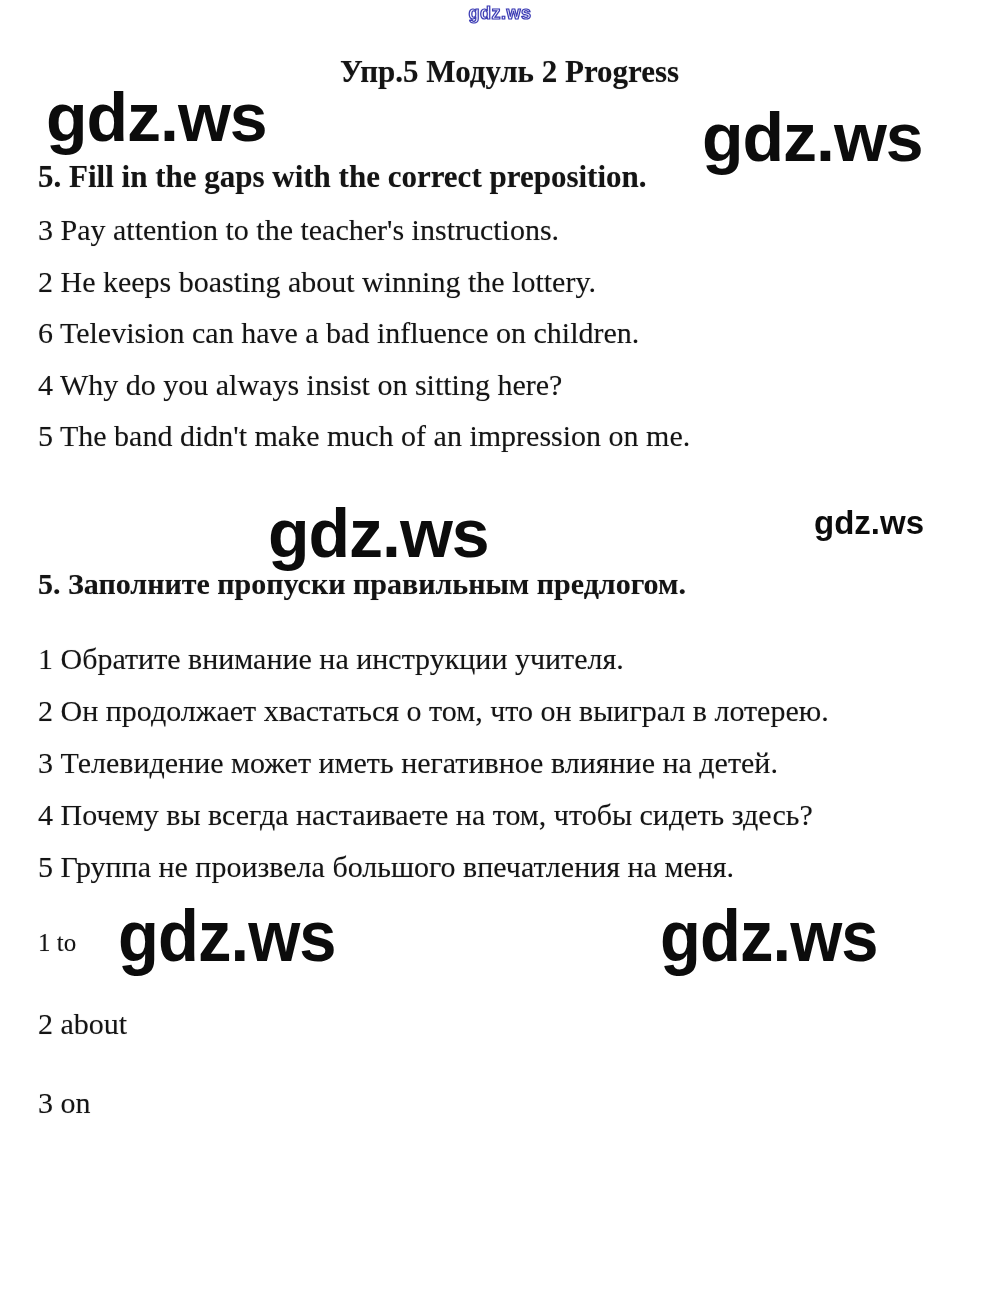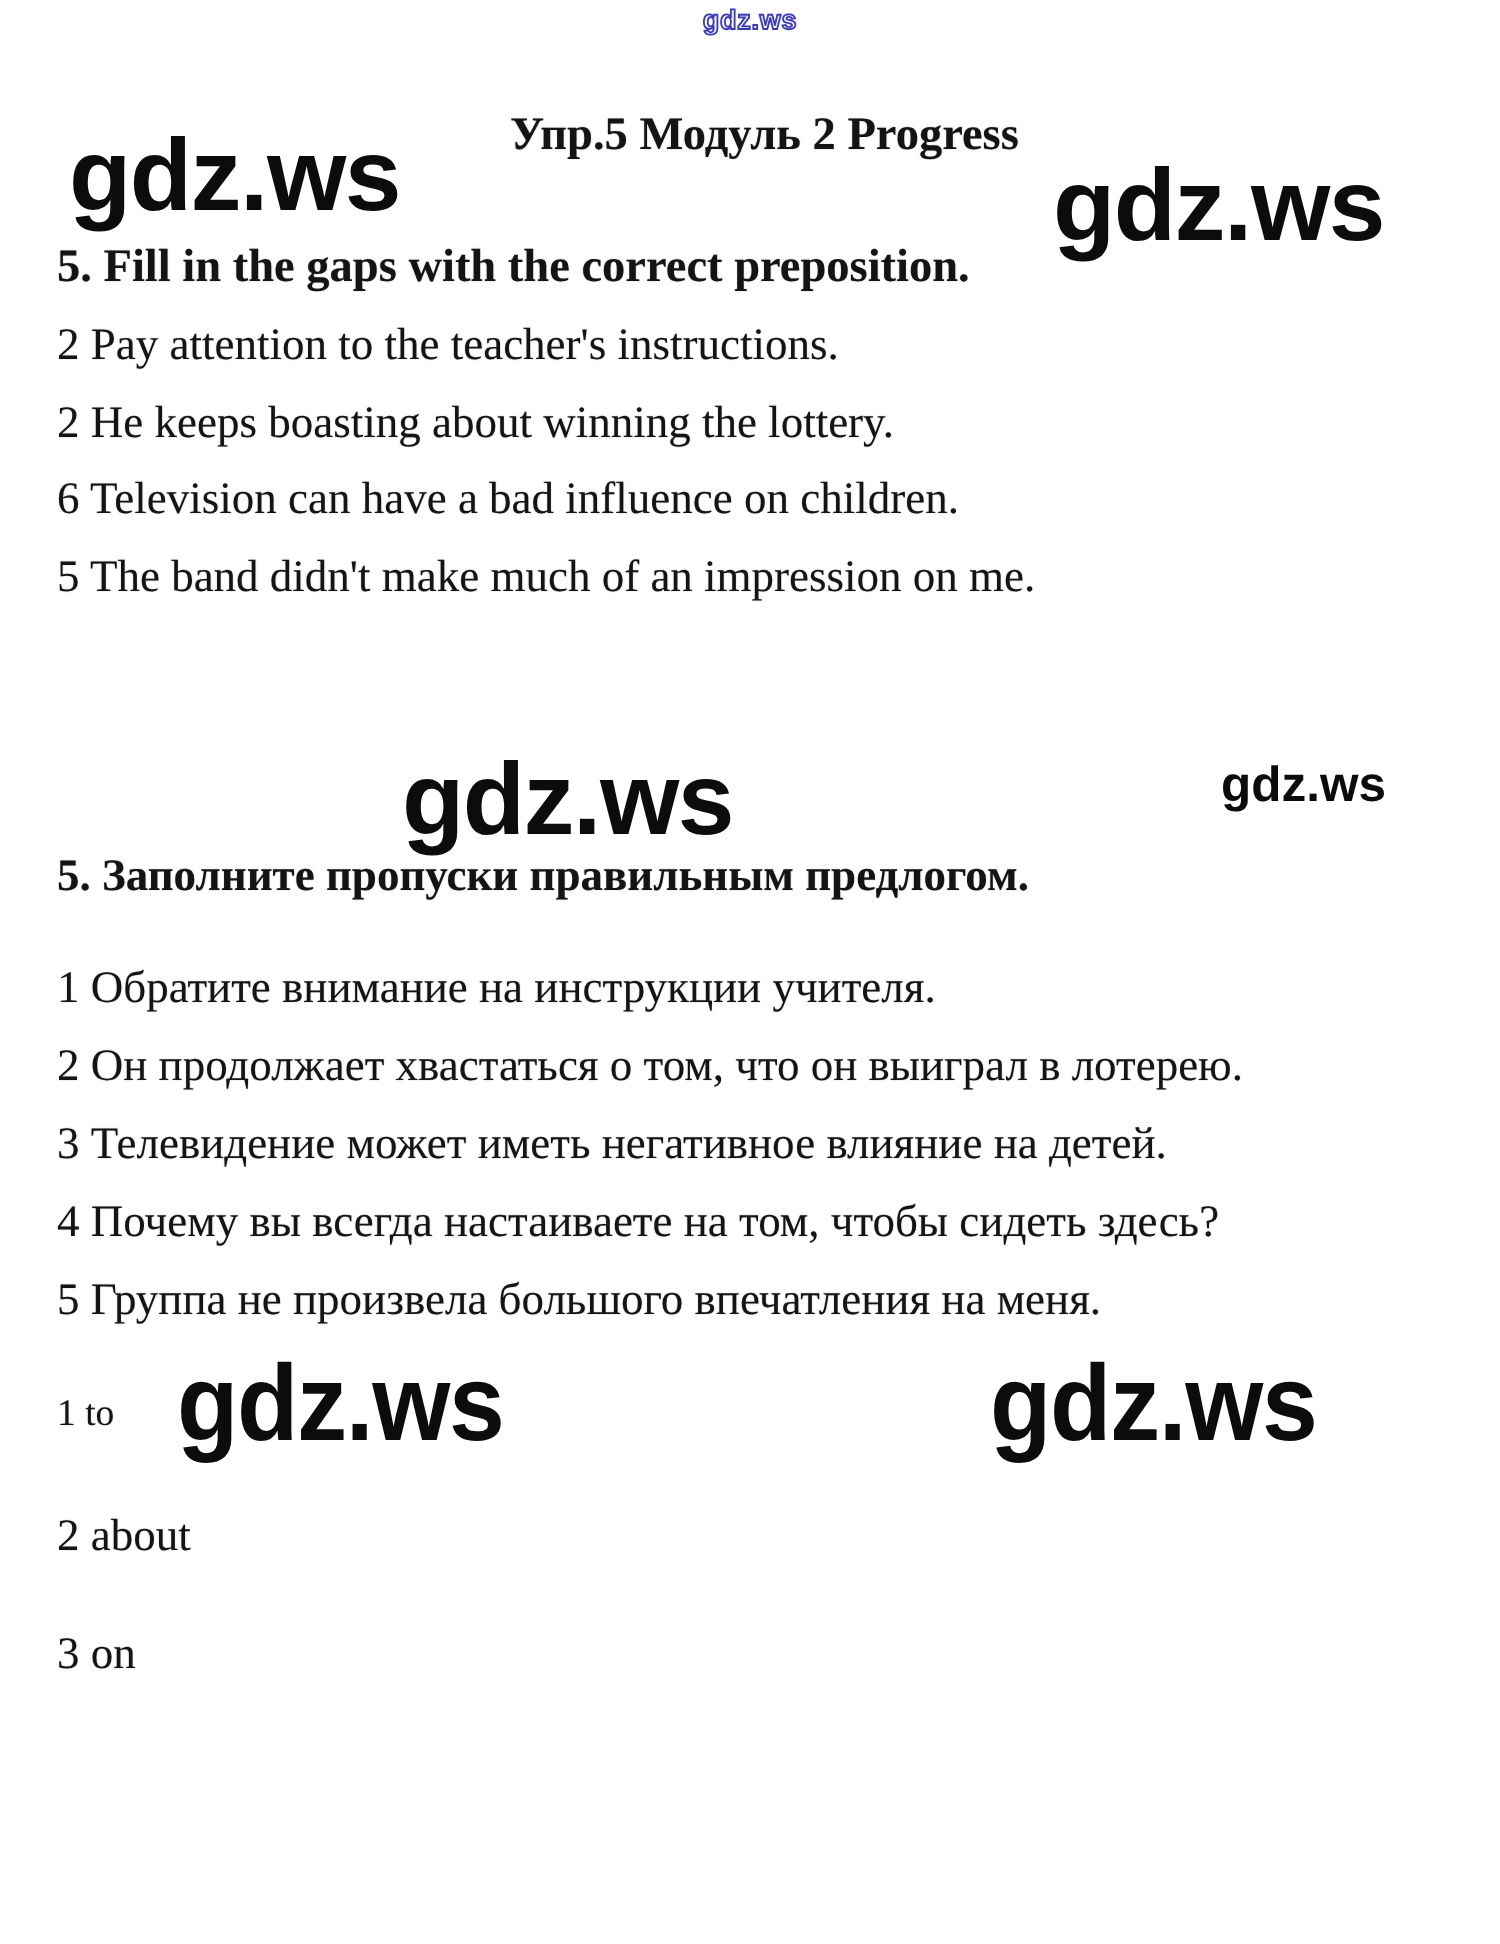--- a/index.html
+++ b/index.html
@@ -21,21 +21,21 @@
     font-family: "Liberation Sans", "DejaVu Sans", sans-serif;
     font-weight: 700;
     font-size: 18px;
     color: #f4f4fc;
     -webkit-text-stroke: 1.2px #3c3cb4;
     text-shadow: 0 0 1px #3c3cb4;
     letter-spacing: 0.5px;
   }
 
   .page-title {
-    left: 340px; top: 71px;
+    left: 340px; top: 54px;
     font-size: 31px;
     font-weight: bold;
     white-space: nowrap;
   }
 
   .wm {
     font-family: "Liberation Sans", "DejaVu Sans", sans-serif;
     font-weight: 700;
     color: #0c0c0c;
     white-space: nowrap;
@@ -76,23 +76,24 @@
 
 <div class="abs top-watermark">gdz.ws</div>
 
 <div class="abs page-title scan">Упр.5 Модуль 2 Progress</div>
 
 <div class="abs wm wm-top-left">gdz.ws</div>
 <div class="abs wm wm-top-right">gdz.ws</div>
 
 <div class="abs section-heading en-heading scan">5. Fill in the gaps with the correct preposition.</div>
 <div class="abs sentence-list en-list scan">
-  <div>2 Pay attention to the teacher's instructions.</div>
+  <div>3 Pay attention to the teacher's instructions.</div>
   <div>2 He keeps boasting about winning the lottery.</div>
   <div>6 Television can have a bad influence on children.</div>
+  <div>4 Why do you always insist on sitting here?</div>
   <div>5 The band didn't make much of an impression on me.</div>
 </div>
 
 <div class="abs wm wm-mid-center">gdz.ws</div>
 <div class="abs wm wm-mid-right">gdz.ws</div>
 
 <div class="abs section-heading ru-heading scan">5. Заполните пропуски правильным предлогом.</div>
 <div class="abs sentence-list ru-list scan">
   <div>1 Обратите внимание на инструкции учителя.</div>
   <div>2 Он продолжает хвастаться о том, что он выиграл в лотерею.</div>

